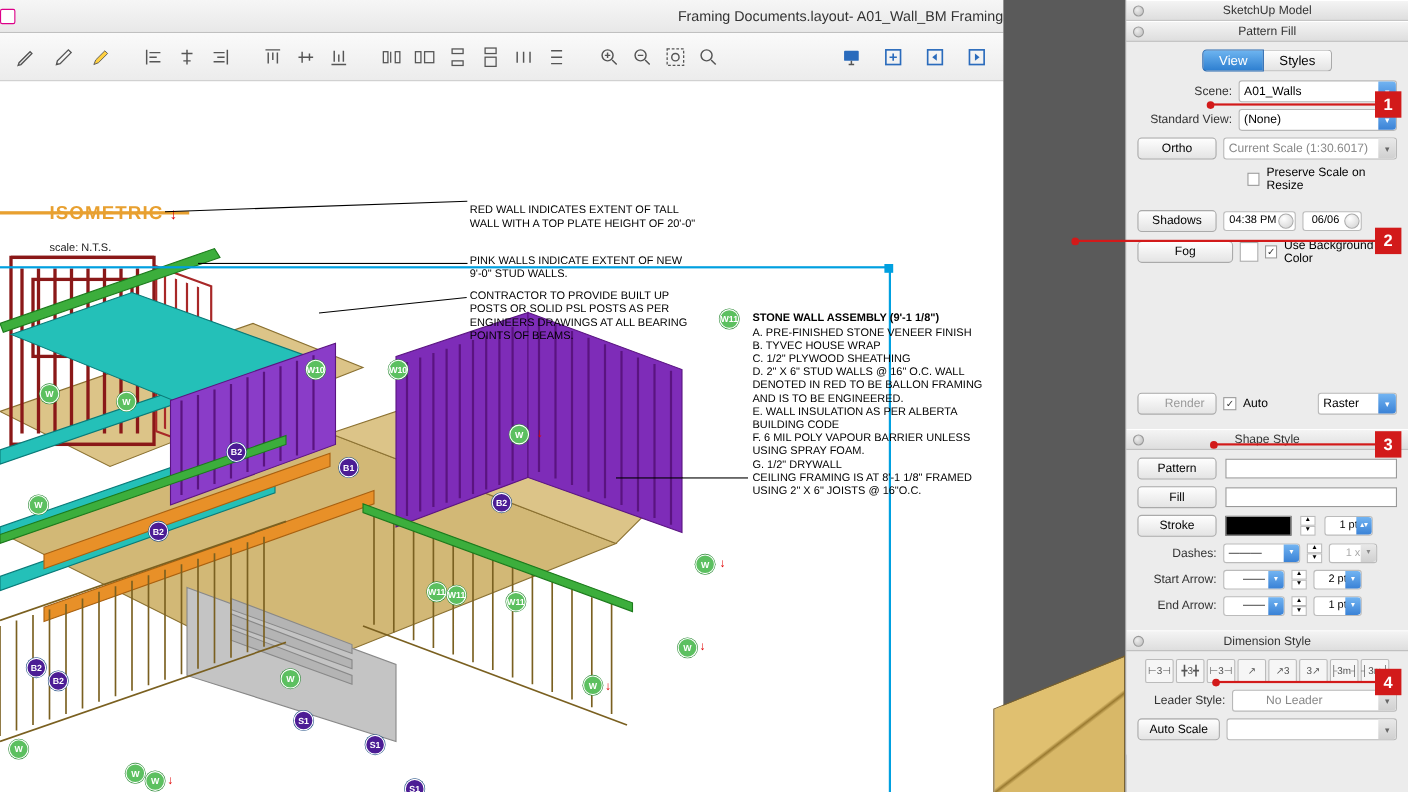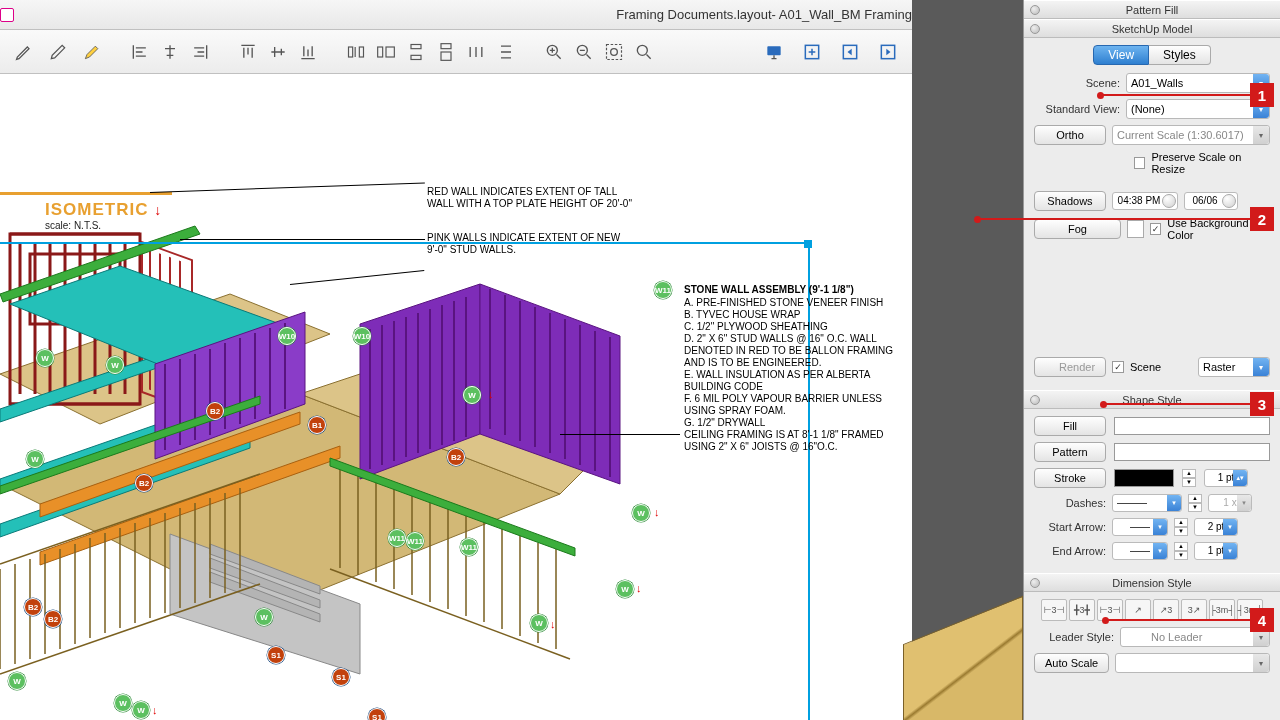--- a/index.html
+++ b/index.html
@@ -10,30 +10,30 @@
 .toolbar { height: 44px; background: linear-gradient(#fafafa,#ececec); border-bottom: 1px solid #c0c0c0; display: flex; align-items: center; padding: 0 10px; gap: 6px; }
 .tool { width: 28px; height: 28px; display: flex; align-items: center; justify-content: center; color: #555; border-radius: 3px; }
 .tool svg { width: 20px; height: 20px; }
 .tool-sep { width: 8px; }
 .tool-group { display: flex; gap: 2px; }
 .tool-right { margin-left: auto; display: flex; gap: 10px; }
 .canvas { position: relative; width: 100%; height: calc(100% - 74px); background: #fff; overflow: hidden; }
 .viewport-frame { position: absolute; left: -2px; top: 168px; width: 812px; height: 550px; border: 2px solid #00a0e0; background: transparent; }
 .viewport-frame .handle { position: absolute; width: 8px; height: 8px; background: #00a0e0; }
 .handle.tr { top: -4px; right: -4px; }
-.iso-title { position: absolute; left: 45px; top: 126px; color: #e8a030; font-weight: 700; font-size: 17px; letter-spacing: 1px; }
+.iso-title { position: absolute; left: 45px; top: 110px; color: #e8a030; font-weight: 700; font-size: 17px; letter-spacing: 1px; }
 .iso-title .arr { color: #d00; font-size: 14px; }
 .scale-text { position: absolute; left: 45px; top: 146px; font-size: 10px; color: #222; }
 .orange-line { position: absolute; left: 0; top: 118px; width: 172px; border-top: 3px solid #e8a030; }
 
 .note { position: absolute; font-size: 10px; line-height: 1.2; color: #000; max-width: 210px; }
 .note.bold-head { font-weight: 700; }
 .leader { position: absolute; border-top: 1px solid #000; }
 .callout-dot { position: absolute; width: 18px; height: 18px; border-radius: 50%; background: #5cc060; border: 1.5px solid #fff; color: #fff; font-size: 8px; font-weight: 700; display: flex; align-items: center; justify-content: center; box-shadow: 0 0 0 0.5px #2a8a35; }
-.callout-dot.blue { background: #c2410c; box-shadow: 0 0 0 0.5px #1a4a80; }
+.callout-dot.blue { background: #4c1d95; box-shadow: 0 0 0 0.5px #1a4a80; }
 .red-arrow { position: absolute; color: #e00000; font-size: 11px; font-weight: 700; }
 
 
 .inspector { position: absolute; right: 0; top: 0; width: 257px; height: 720px; background: #ececec; border-left: 1px solid #999; font-size: 11px; }
 .panel-head { height: 19px; background: linear-gradient(#f4f4f4,#dedede); border-top: 1px solid #fff; border-bottom: 1px solid #bcbcbc; text-align: center; line-height: 19px; font-size: 11px; color: #333; position: relative; }
 .panel-head .dot { position: absolute; left: 6px; top: 4px; width: 10px; height: 10px; border-radius: 50%; background: radial-gradient(circle at 35% 35%, #eee, #bbb); border: 0.5px solid #999; }
 .panel-body { padding: 7px 10px; background: #ececec; }
 .seg-control { display: flex; justify-content: center; margin-bottom: 8px; }
 .seg-btn { padding: 2px 14px; font-size: 12px; background: linear-gradient(#fefefe,#e4e4e4); border: 1px solid #aaa; }
 .seg-btn.active { background: linear-gradient(#6db4f0,#2e7fd0); color: #fff; border-color: #2768b0; }
@@ -309,20 +309,21 @@
         <polygon points="0,120 195,52 200,60 3,128"></polygon>
       </g>
     </svg>
 
     <div class="viewport-frame">
       <div class="handle tr"></div>
     </div>
 
     <div class="note" style="left:427px; top:112px;">RED WALL INDICATES EXTENT OF TALL WALL WITH A TOP PLATE HEIGHT OF 20'-0"</div>
     <div class="note" style="left:427px; top:158px;">PINK WALLS INDICATE EXTENT OF NEW 9'-0" STUD WALLS.</div>
+    <div class="note" style="left:427px; top:190px;">CONTRACTOR TO PROVIDE BUILT UP POSTS OR SOLID PSL POSTS AS PER ENGINEERS DRAWINGS AT ALL BEARING POINTS OF BEAMS.</div>
     <div class="note bold-head" style="left:684px; top:210px;">STONE WALL ASSEMBLY (9'-1 1/8")</div>
     <div class="note" style="left:684px; top:223px; white-space:pre-line;">A. PRE-FINISHED STONE VENEER FINISH
 B. TYVEC HOUSE WRAP
 C. 1/2" PLYWOOD SHEATHING
 D. 2" X 6" STUD WALLS @ 16" O.C. WALL DENOTED IN RED TO BE BALLON FRAMING AND IS TO BE ENGINEERED.
 E. WALL INSULATION AS PER ALBERTA BUILDING CODE
 F. 6 MIL POLY VAPOUR BARRIER UNLESS USING SPRAY FOAM.
 G. 1/2" DRYWALL</div>
     <div class="note" style="left:684px; top:355px;">CEILING FRAMING IS AT 8'-1 1/8" FRAMED USING 2" X 6" JOISTS @ 16"O.C.</div>
 
@@ -363,22 +364,22 @@
     <div class="red-arrow" style="left:636px; top:508px;">↓</div>
     <div class="red-arrow" style="left:550px; top:544px;">↓</div>
     <div class="red-arrow" style="left:152px; top:630px;">↓</div>
 
   </div>
 </div>
 
 <div class="peek"></div>
 
 <div class="inspector">
+  <div class="panel-head"><span class="dot"></span><span>SketchUp Model</span></div>
   <div class="panel-head"><span class="dot"></span><span>Pattern Fill</span></div>
-  <div class="panel-head"><span class="dot"></span><span>SketchUp Model</span></div>
   <div class="panel-body">
     <div class="seg-control">
       <div class="seg-btn active">View</div>
       <div class="seg-btn">Styles</div>
     </div>
     <div class="row">
       <label>Scene:</label>
       <div class="sel">
           <span>A01_Walls</span>
           <span class="chev">▾</span>
@@ -411,36 +412,36 @@
     <div class="row">
       <div class="btn-sm" style="width:92px; justify-content:center;">Fog</div>
       <div style="width:18px;height:18px;border:1px solid #aaa;background:#fff;"></div>
       <span class="chk">✓</span>
       <span>Use Background Color</span>
     </div>
     <div style="height:110px;"></div>
     <div class="row">
       <div class="btn-sm" style="width:72px; justify-content:center; color:#999;padding-left:24px;">Render</div>
       <span class="chk">✓</span>
-      <span>Scene</span>
+      <span>Auto</span>
       <div class="sel" style="flex:0 0 72px; margin-left:auto;">
           <span>Raster</span>
           <span class="chev">▾</span>
         </div>
     </div>
   </div>
 
   <div class="panel-head"><span class="dot"></span><span>Shape Style</span></div>
   <div class="panel-body">
     <div class="swatch-row">
+      <div class="btn-sm lbl-btn" style="justify-content:center;">Pattern</div>
+      <div class="swatch"></div>
+    </div>
+    <div class="swatch-row">
       <div class="btn-sm lbl-btn" style="justify-content:center;">Fill</div>
-      <div class="swatch"></div>
-    </div>
-    <div class="swatch-row">
-      <div class="btn-sm lbl-btn" style="justify-content:center;">Pattern</div>
       <div class="swatch"></div>
     </div>
     <div class="swatch-row">
       <div class="btn-sm lbl-btn" style="justify-content:center;">Stroke</div>
       <div class="swatch black" style="flex:0 0 60px;"></div>
       <div class="stepper">
           <div>▲</div>
           <div>▼</div>
         </div>
       <div class="val-field"><span>1 pt</span><span class="chev-sm">▴▾</span></div>

